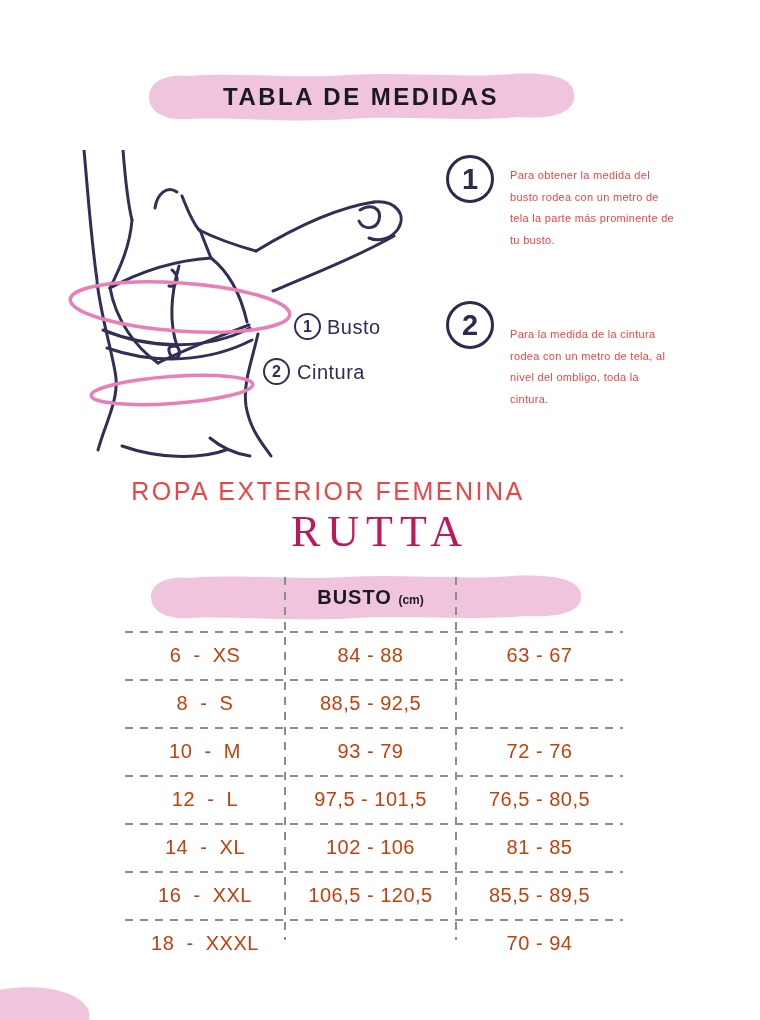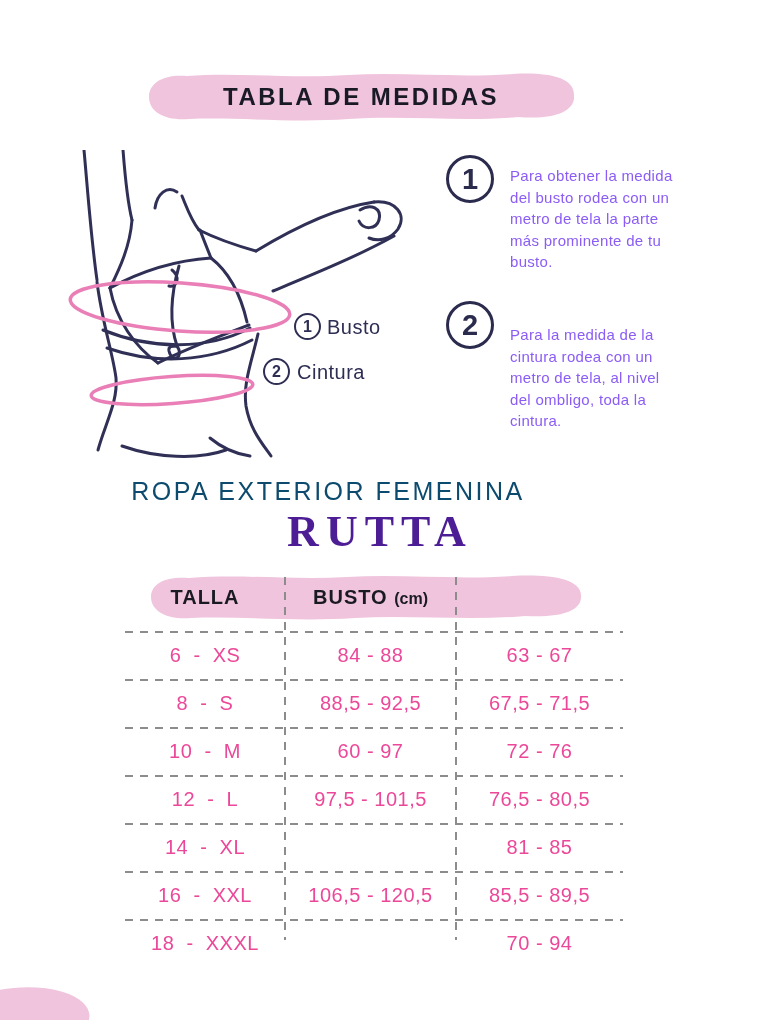--- a/index.html
+++ b/index.html
@@ -36,66 +36,66 @@
 
   
   .badge-lg {
     width:48px; height:48px; border:3px solid #2b2b4e; border-radius:50%;
     display:flex; align-items:center; justify-content:center;
     font-size:29px; font-weight:bold; color:#2b2b4e; background:#fff;
   }
   .step1-badge { left:446px; top:155px; }
   .step2-badge { left:446px; top:301px; }
   .step-text {
-    width:165px; font-size:15px; line-height:21.5px;
-    letter-spacing:0.3px; color:#8b5cf6;
+    width:165px; font-size:11px; line-height:21.5px;
+    letter-spacing:0.3px; color:#ef4444;
   }
   .step1-text { left:510px; top:165px; }
   .step2-text { left:510px; top:324px; }
 
   
   .category-heading {
     left:0; top:477px; width:656px; text-align:center;
-    font-size:25px; letter-spacing:2.5px; color:#0c4a6e; font-weight:normal;
+    font-size:25px; letter-spacing:2.5px; color:#ef4444; font-weight:normal;
   }
   .brand-name {
     left:0; top:506px; width:760px; text-align:center;
     font-family:"Liberation Serif", serif;
-    font-size:44px; letter-spacing:7px; color:#4c1d95; font-weight:700;
+    font-size:44px; letter-spacing:7px; color:#be185d; font-weight:400;
   }
 
   
   .size-table { left:125px; top:573px; width:498px; height:395px; }
   .header-blob { position:absolute; left:2px; top:0; width:478px; height:48px; }
   .header-row { position:absolute; left:0; top:0; width:498px; height:48px; }
   .header-cell {
     position:absolute; height:48px; line-height:48px; text-align:center;
     font-size:20px; font-weight:bold; letter-spacing:1px; color:#1a1a22;
   }
   .hc-talla   { left:0;     width:160px; }
   .hc-busto   { left:160px; width:171px; }
   .hc-cintura { left:331px; width:167px; }
-  .unit { font-size:16px; font-weight:bold; letter-spacing:0; }
+  .unit { font-size:12px; font-weight:bold; letter-spacing:0; }
 
   .vline {
     position:absolute; top:4px; width:2px; height:363px;
     background:repeating-linear-gradient(180deg,#8c8c8c 0 8px,transparent 8px 15px);
   }
   .vline-1 { left:159px; }
   .vline-2 { left:330px; }
 
   .hline {
     position:absolute; left:0; width:498px; height:2px;
     background:repeating-linear-gradient(90deg,#8c8c8c 0 8px,transparent 8px 15px);
   }
 
   .trow { position:absolute; left:0; width:498px; height:48px; }
   .tcell {
     position:absolute; height:48px; line-height:48px; text-align:center;
-    font-size:20px; font-weight:300; letter-spacing:0.5px; color:#ec4899;
+    font-size:20px; font-weight:300; letter-spacing:0.5px; color:#c2410c;
     white-space:pre;
   }
   .tc-talla   { left:0;     width:160px; }
   .tc-busto   { left:160px; width:171px; }
   .tc-cintura { left:331px; width:167px; }
 
   
   .corner-blob { left:-22px; top:984px; width:135px; height:60px; }
 </style>
 </head>
@@ -160,21 +160,20 @@
 
   <div class="abs category-heading">ROPA EXTERIOR FEMENINA</div>
   <div class="abs brand-name">RUTTA</div>
 
   <div class="abs size-table">
     <svg class="header-blob" viewBox="0 0 478 48">
       <path d="M24,24 C24,10 40,3 62,5 C112,1 165,7 220,4 C275,1 330,7 385,3 C420,1 455,5 454,23 C455,38 434,45 398,43 C343,48 285,42 228,45 C170,49 115,43 64,45 C40,47 24,38 24,24 Z" fill="#f0c4dd"></path>
     </svg>
 
     <div class="header-row">
-      <div class="header-cell hc-talla"><span>TALLA</span></div>
       <div class="header-cell hc-busto"><span>BUSTO</span> <span class="unit">(cm)</span></div>
     </div>
 
     <div class="vline vline-1"></div>
     <div class="vline vline-2"></div>
 
     <div class="hline" style="top:58px"></div>
     <div class="hline" style="top:106px"></div>
     <div class="hline" style="top:154px"></div>
     <div class="hline" style="top:202px"></div>
@@ -183,34 +182,34 @@
     <div class="hline" style="top:346px"></div>
 
     <div class="trow" style="top:58px">
       <div class="tcell tc-talla">6  -  XS</div>
       <div class="tcell tc-busto">84 - 88</div>
       <div class="tcell tc-cintura">63 - 67</div>
     </div>
     <div class="trow" style="top:106px">
       <div class="tcell tc-talla">8  -  S</div>
       <div class="tcell tc-busto">88,5 - 92,5</div>
-      <div class="tcell tc-cintura">67,5 - 71,5</div>
     </div>
     <div class="trow" style="top:154px">
       <div class="tcell tc-talla">10  -  M</div>
-      <div class="tcell tc-busto">60 - 97</div>
+      <div class="tcell tc-busto">93 - 79</div>
       <div class="tcell tc-cintura">72 - 76</div>
     </div>
     <div class="trow" style="top:202px">
       <div class="tcell tc-talla">12  -  L</div>
       <div class="tcell tc-busto">97,5 - 101,5</div>
       <div class="tcell tc-cintura">76,5 - 80,5</div>
     </div>
     <div class="trow" style="top:250px">
       <div class="tcell tc-talla">14  -  XL</div>
+      <div class="tcell tc-busto">102 - 106</div>
       <div class="tcell tc-cintura">81 - 85</div>
     </div>
     <div class="trow" style="top:298px">
       <div class="tcell tc-talla">16  -  XXL</div>
       <div class="tcell tc-busto">106,5 - 120,5</div>
       <div class="tcell tc-cintura">85,5 - 89,5</div>
     </div>
     <div class="trow" style="top:346px">
       <div class="tcell tc-talla">18  -  XXXL</div>
       <div class="tcell tc-cintura">70 - 94</div>

